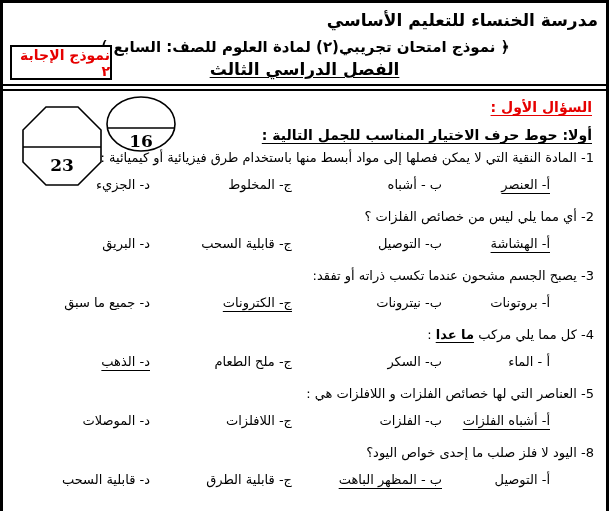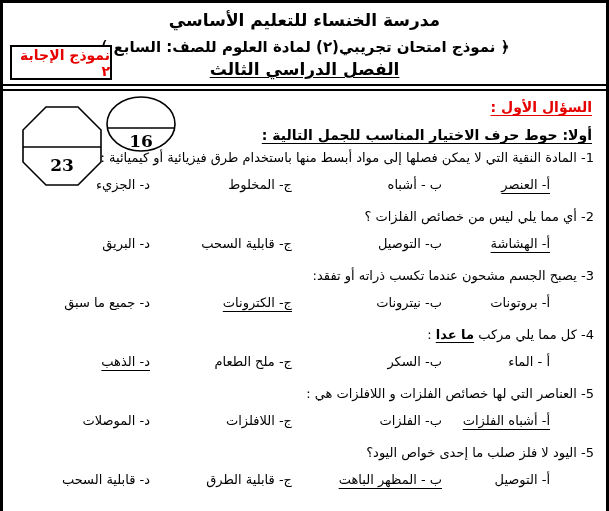--- a/index.html
+++ b/index.html
@@ -9,21 +9,21 @@
   }
   .page{
     position:absolute;inset:0;
     border-left:3px solid #000;border-right:3px solid #000;border-top:3px solid #000;
     box-sizing:border-box;background:#fff;
   }
   
   header{
     position:relative;padding:5px 8px 5px;border-bottom:2px solid #000;
   }
-  .school{text-align:center;font-weight:800;font-size:17px;line-height:25px;}
+  .school{text-align:right;font-weight:800;font-size:17px;line-height:25px;}
   .exam-title{text-align:center;font-weight:700;font-size:15px;line-height:24px;margin-top:2px;}
   .semester{
     text-align:center;font-weight:700;font-size:17px;line-height:20px;
     text-decoration:underline;text-underline-offset:2px;
   }
   .answer-badge{
     position:absolute;left:7px;top:42px;width:98px;height:31px;
     border:2px solid #000;background:#fff;display:flex;align-items:center;justify-content:center;
     color:var(--accent,#e60000);font-weight:700;font-size:14px;z-index:2;
   }
@@ -127,21 +127,21 @@
         <div class="question">
           <div class="q-text"><span>5- العناصر التي لها خصائص الفلزات و اللافلزات هي  :</span></div>
           <div class="options">
             <div class="opt"><span class="opt-label correct">أ- أشباه الفلزات</span></div>
             <div class="opt"><span class="opt-label">ب- الفلزات</span></div>
             <div class="opt"><span class="opt-label">ج- اللافلزات</span></div>
             <div class="opt"><span class="opt-label">د- الموصلات</span></div>
           </div>
         </div>
         <div class="question">
-          <div class="q-text"><span>5- اليود لا فلز صلب ما إحدى خواص اليود؟</span></div>
+          <div class="q-text"><span>8- اليود لا فلز صلب ما إحدى خواص اليود؟</span></div>
           <div class="options">
             <div class="opt"><span class="opt-label">أ- التوصيل</span></div>
             <div class="opt"><span class="opt-label correct">ب - المظهر الباهت</span></div>
             <div class="opt"><span class="opt-label">ج- قابلية الطرق</span></div>
             <div class="opt"><span class="opt-label">د- قابلية السحب</span></div>
           </div>
         </div>
       </div>
 
   </main>

